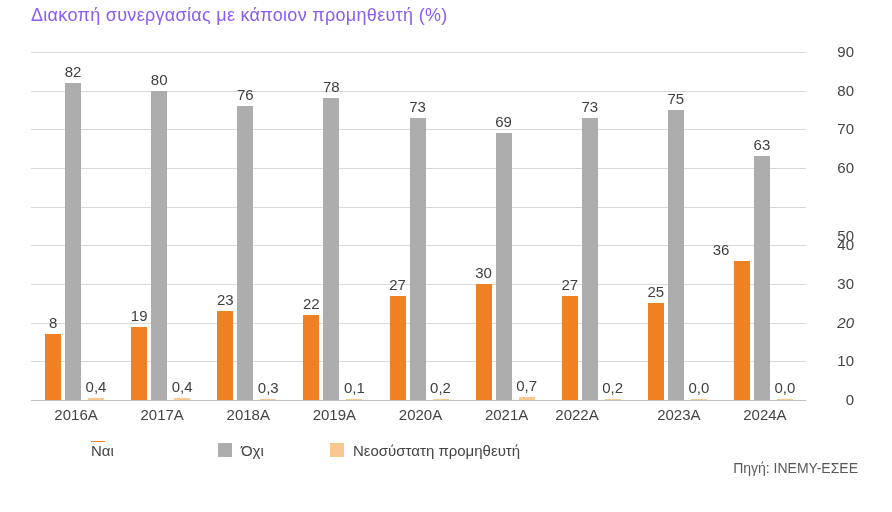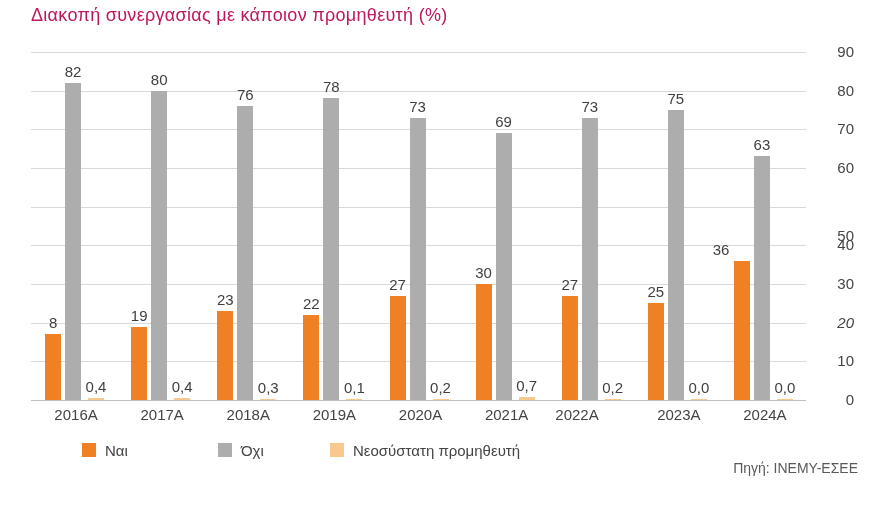--- a/index.html
+++ b/index.html
@@ -16,21 +16,21 @@
     overflow: hidden;
   }
   #chart-title {
     position: absolute;
     left: 31px;
     top: 5px;
     margin: 0;
     font-size: 18px;
     font-weight: 500;
     letter-spacing: 0.3px;
-    color: #be185d;
+    color: #8b5cf6;
   }
   #plot {
     position: absolute;
     left: 31px;
     top: 52px;
     width: 775px;
     height: 348px;
   }
   .gridline {
     position: absolute;
@@ -192,21 +192,21 @@
       <div class="x-label" style="left: 120.167px;">2017A</div>
       <div class="x-label" style="left: 206.278px;">2018A</div>
       <div class="x-label" style="left: 292.389px;">2019A</div>
       <div class="x-label" style="left: 378.5px;">2020A</div>
       <div class="x-label" style="left: 464.611px;">2021A</div>
       <div class="x-label" style="left: 535px;">2022A</div>
       <div class="x-label" style="left: 636.833px;">2023A</div>
       <div class="x-label" style="left: 722.944px;">2024A</div>
     </div>
   <div id="legend">
-      <div class="legend-item" style="left: 82px;">
+      <div class="legend-item" style="left: 82px; flex-direction: column;">
         <span class="legend-swatch" style="background: rgb(239, 128, 35);"></span>
         <span class="legend-label">Ναι</span>
       </div>
       <div class="legend-item" style="left: 218px;">
         <span class="legend-swatch" style="background: rgb(173, 173, 173);"></span>
         <span class="legend-label">Όχι</span>
       </div>
       <div class="legend-item" style="left: 330px;">
         <span class="legend-swatch" style="background: rgb(249, 200, 142);"></span>
         <span class="legend-label">Νεοσύστατη προμηθευτή</span>

